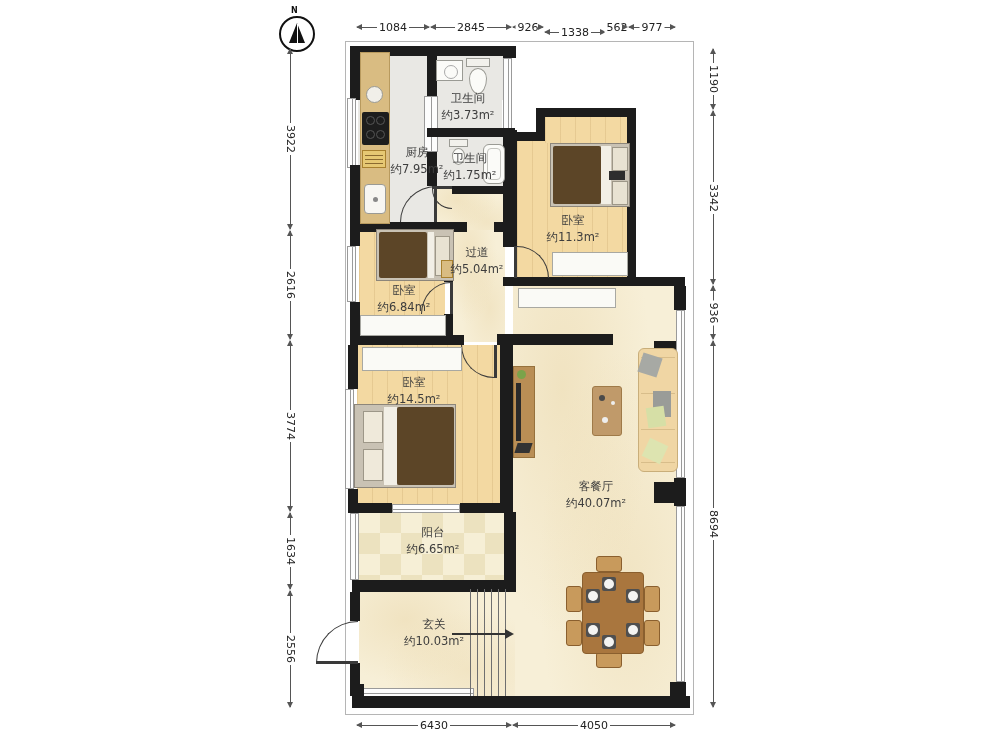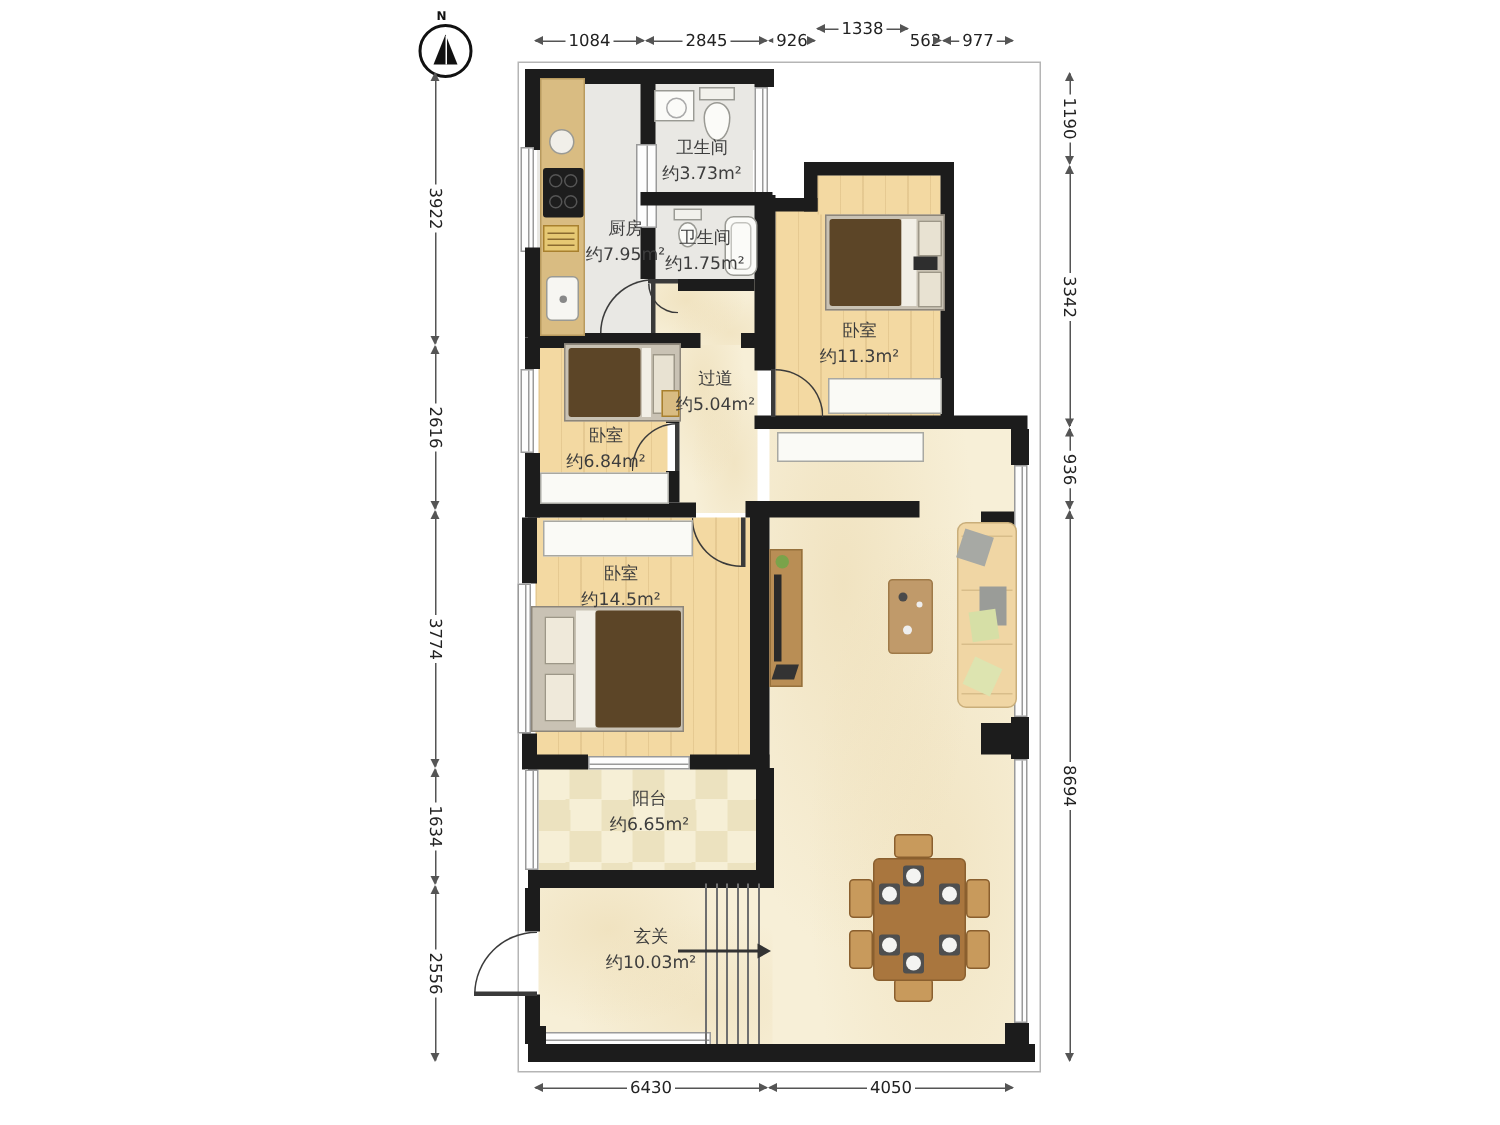--- a/index.html
+++ b/index.html
@@ -268,20 +268,24 @@
     <div>约5.04m²</div>
   </div>
   <div class="room-label" style="left:364px;top:282px;width:80px;">
     <div>卧室</div>
     <div>约6.84m²</div>
   </div>
   <div class="room-label" style="left:374px;top:374px;width:80px;">
     <div>卧室</div>
     <div>约14.5m²</div>
   </div>
+  <div class="room-label" style="left:546px;top:478px;width:100px;">
+    <div>客餐厅</div>
+    <div>约40.07m²</div>
+  </div>
   <div class="room-label" style="left:393px;top:524px;width:80px;">
     <div>阳台</div>
     <div>约6.65m²</div>
   </div>
   <div class="room-label" style="left:394px;top:616px;width:80px;">
     <div>玄关</div>
     <div>约10.03m²</div>
   </div>
 
   <div class="dim dim-h" style="left:356px;top:20px;width:74px;height:14px;">
@@ -289,21 +293,21 @@
       <span class="dlabel">1084</span>
     </div>
   <div class="dim dim-h" style="left:430px;top:20px;width:82px;height:14px;">
       <span class="dline"></span>
       <span class="dlabel">2845</span>
     </div>
   <div class="dim dim-h" style="left:512px;top:20px;width:32px;height:14px;">
       <span class="dline"></span>
       <span class="dlabel">926</span>
     </div>
-  <div class="dim dim-h" style="left:544px;top:12px;width:62px;height:14px;text-align:center;">
+  <div class="dim dim-h" style="left:544px;top:25px;width:62px;height:14px;text-align:center;">
       <span class="dline"></span>
       <span class="dlabel">1338</span>
     </div>
   <div class="dim dim-h" style="left:606px;top:20px;width:22px;height:14px;">
       <span class="dline"></span>
       <span class="dlabel">562</span>
     </div>
   <div class="dim dim-h" style="left:628px;top:20px;width:48px;height:14px;">
       <span class="dline"></span>
       <span class="dlabel">977</span>

